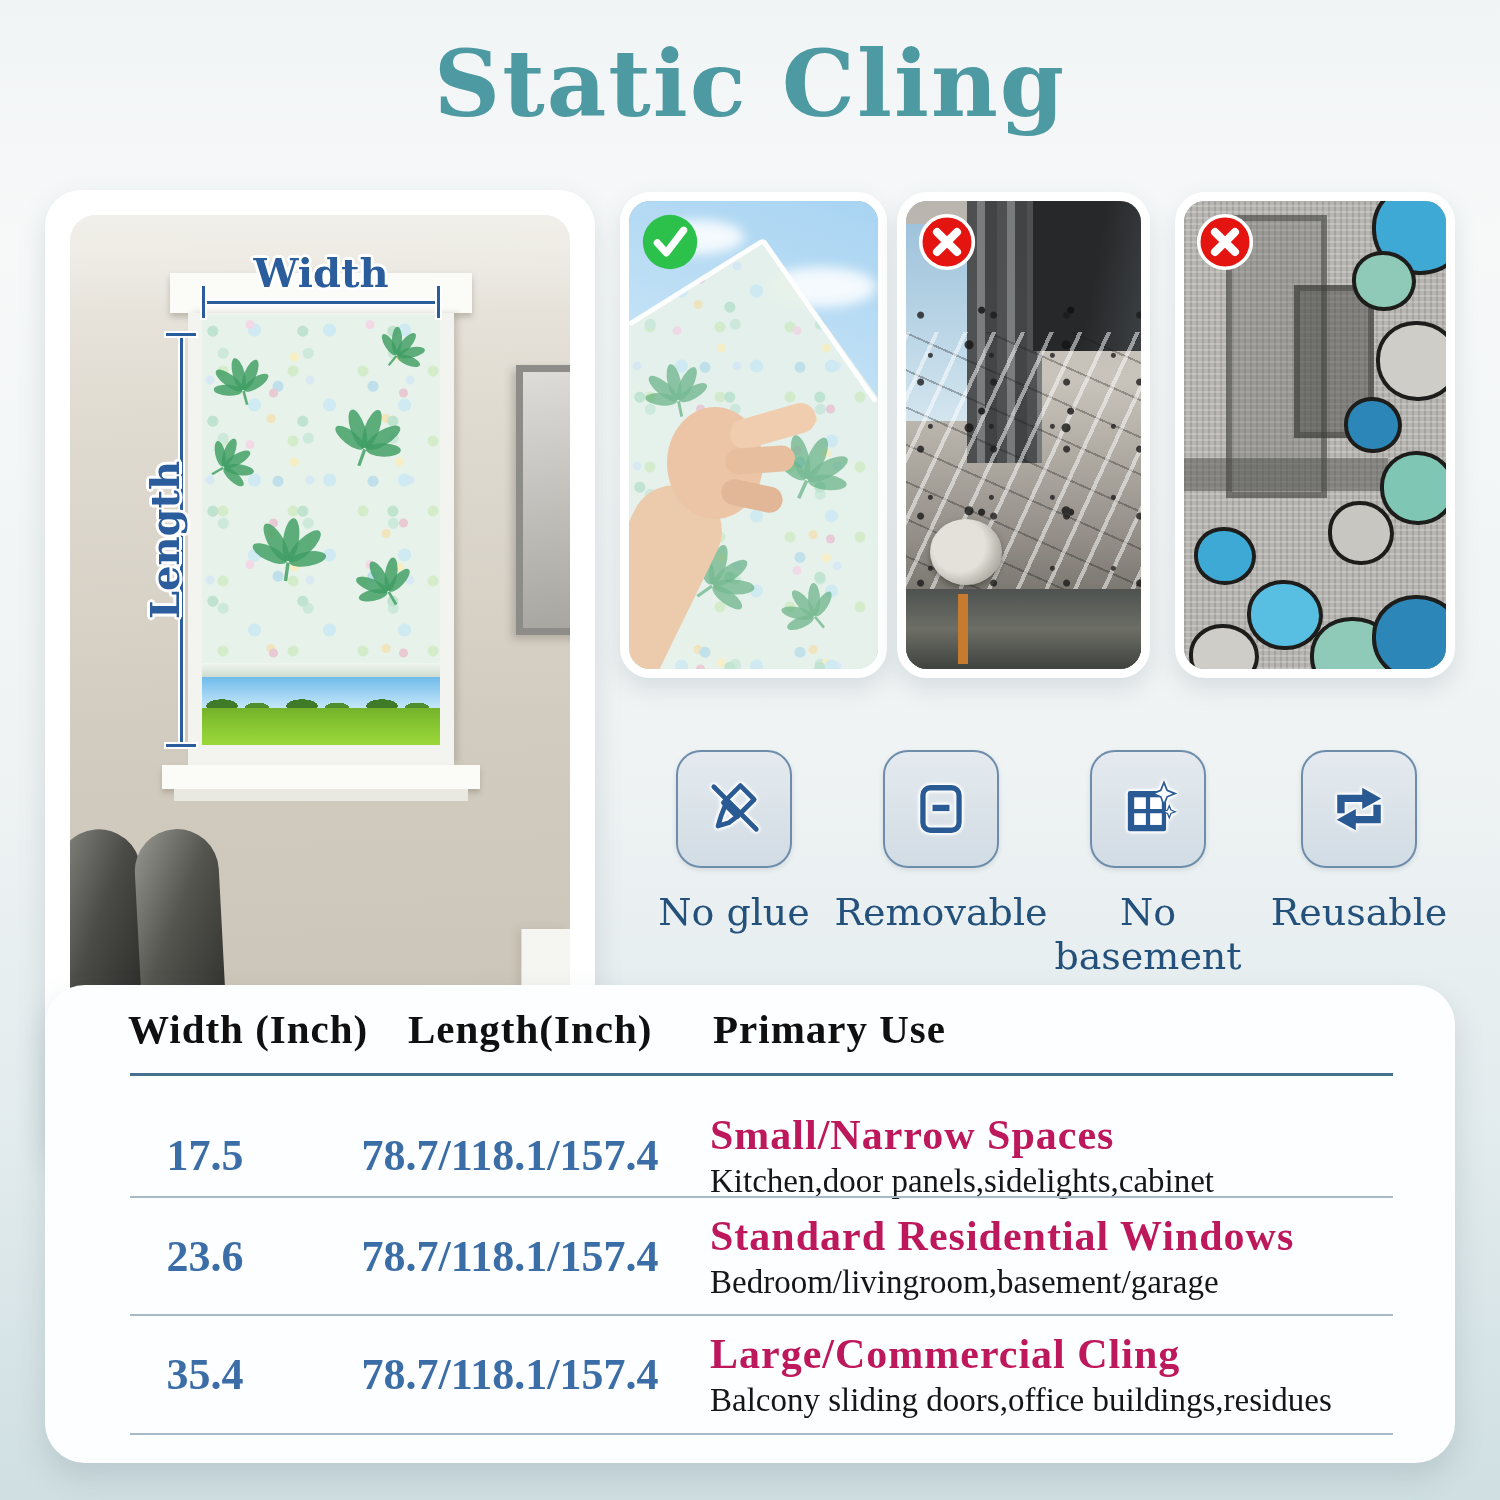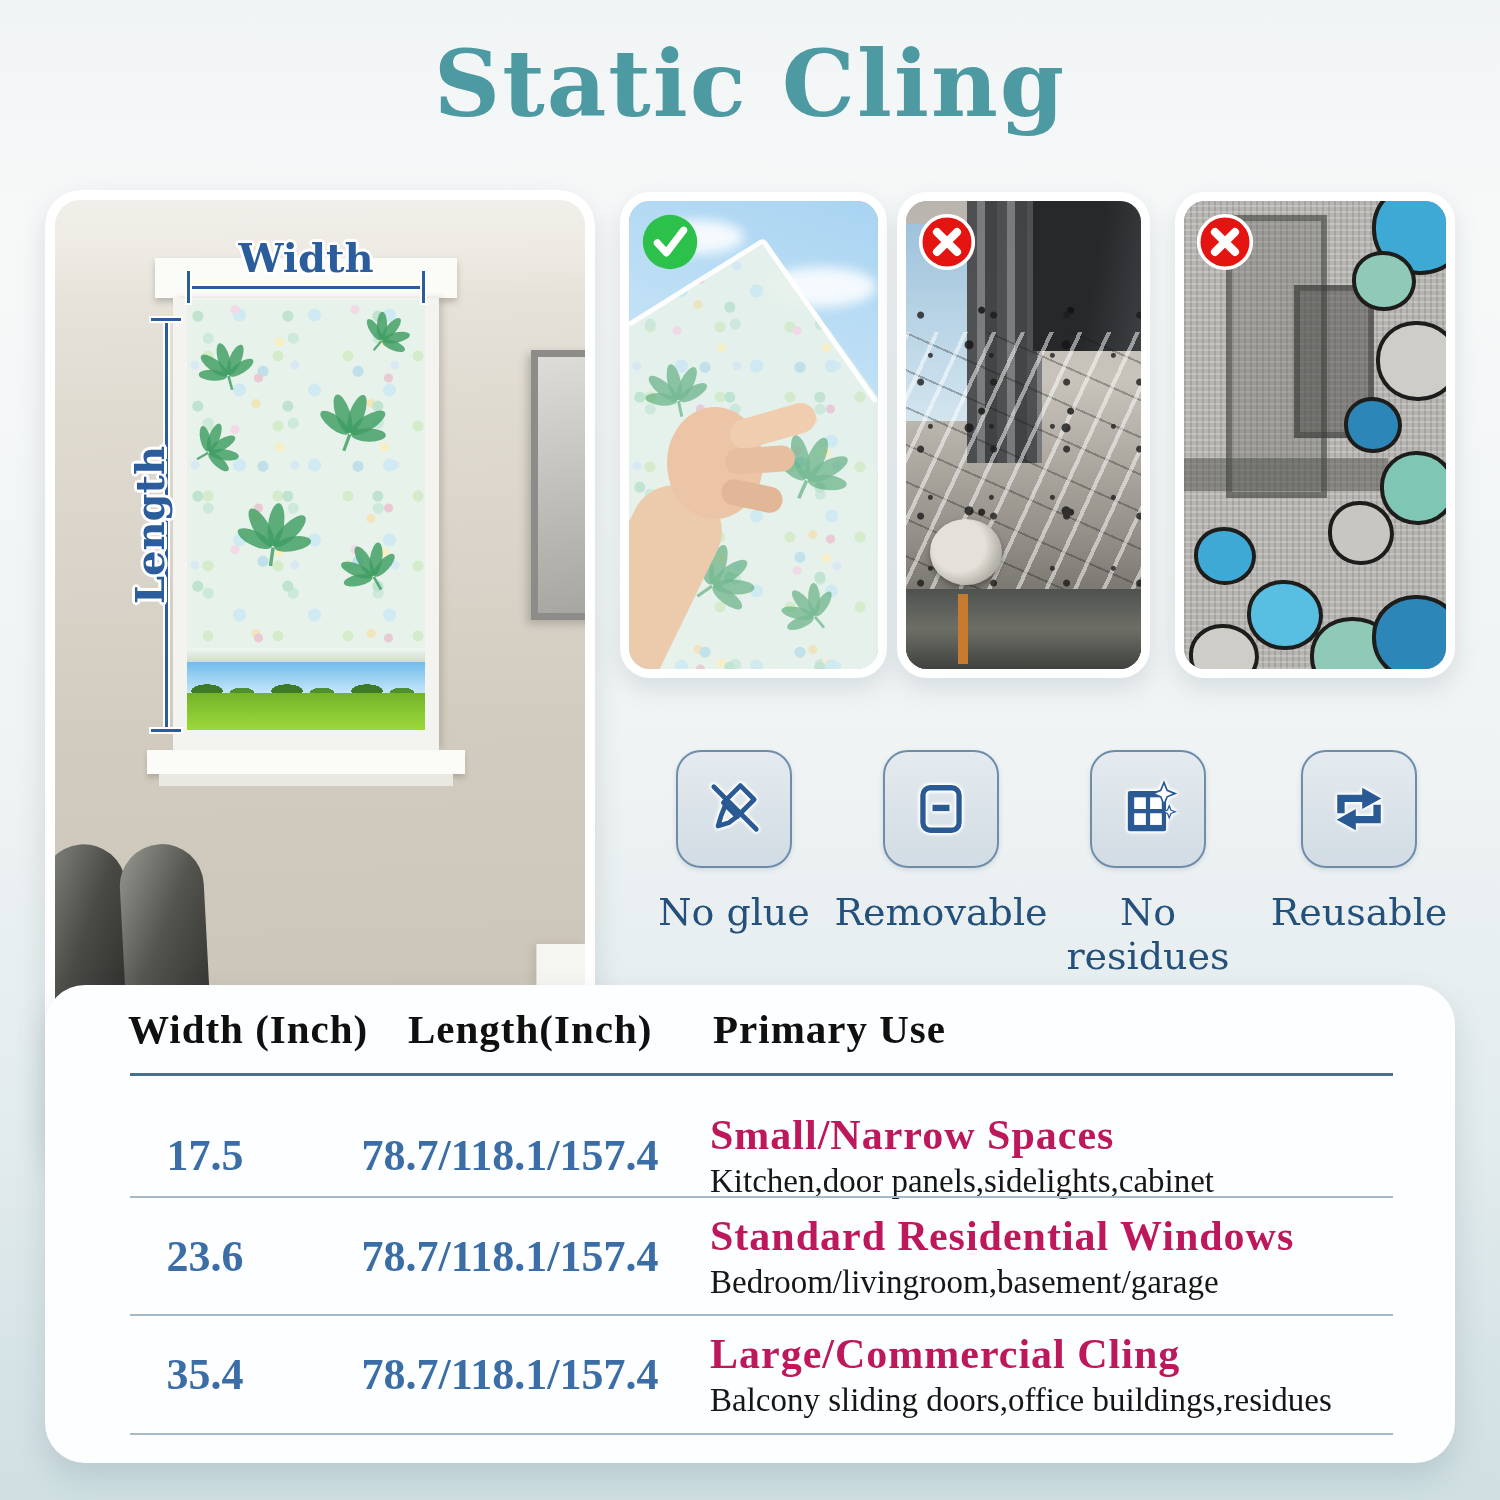--- a/index.html
+++ b/index.html
@@ -4,21 +4,21 @@
 <style>
   html,body{margin:0;padding:0;}
   .page{position:relative;width:1500px;height:1500px;overflow:hidden;
     font-family:"Liberation Serif",serif;
     background:linear-gradient(180deg,#f1f4f5 0%,#f7f9f9 16%,#eff3f4 50%,#e2ebed 76%,#cfdfe2 100%);}
   
   .title{position:absolute;top:30px;left:0;width:100%;margin:0;text-align:center;
     font-family:"DejaVu Serif",serif;font-weight:700;font-size:92px;color:#4e9aa2;letter-spacing:2px;}
   
   .measure-card{position:absolute;left:45px;top:190px;width:550px;height:974px;background:#fff;
-    border-radius:36px;box-shadow:0 12px 28px rgba(90,110,120,.20);padding:10px;box-sizing:border-box;}
+    border-radius:36px;box-shadow:0 12px 28px rgba(90,110,120,.20);padding:25px;box-sizing:border-box;}
   .photo{position:relative;width:100%;height:100%;border-radius:26px;overflow:hidden;
     background:linear-gradient(178deg,#eceae3 0%,#e0dbd1 22%,#d2ccc0 55%,#c9c2b5 100%);}
   .ceiling{position:absolute;left:0;top:0;width:100%;height:95px;
     background:linear-gradient(180deg,#f1efe9 0%,rgba(241,239,233,0) 100%);}
   .win-trim{position:absolute;left:100px;top:58px;width:302px;height:40px;background:#fbfbf8;
     box-shadow:0 4px 6px rgba(110,104,90,.35);}
   .win-frame{position:absolute;left:118px;top:98px;width:266px;height:450px;background:#f3f3ef;
     box-shadow:4px 0 6px rgba(110,104,90,.25);}
   .film{position:absolute;left:14px;top:2px;width:238px;height:348px;overflow:hidden;}
   .speckle{background-color:#e7f2ea;background-repeat:repeat;background-image:
@@ -341,21 +341,21 @@
       <svg width="68" height="68" viewBox="0 0 64 64">
         <rect x="13" y="15" width="36" height="38" rx="2" fill="#2a5a94"></rect>
         <rect x="19" y="21" width="11" height="11" fill="#fff"></rect>
         <rect x="34" y="21" width="11" height="11" fill="#fff"></rect>
         <rect x="19" y="36" width="11" height="11" fill="#fff"></rect>
         <rect x="34" y="36" width="11" height="11" fill="#fff"></rect>
         <path d="M47 7 l3 7.5 7.5 3 -7.5 3 -3 7.5 -3 -7.5 -7.5 -3 7.5 -3 z" fill="#fff" stroke="#2a5a94" stroke-width="1.6"></path>
         <path d="M52 29 l1.6 4 4 1.6 -4 1.6 -1.6 4 -1.6 -4 -4 -1.6 4 -1.6 z" fill="#fff" stroke="#2a5a94" stroke-width="1.2"></path>
       </svg>
     </div>
-    <div class="flabel">No residues</div>
+    <div class="flabel">No basement</div>
   </div>
 
   <div class="feature" style="left:1247px;top:750px">
     <div class="tile">
       <svg width="68" height="68" viewBox="0 0 64 64">
         <g fill="none" stroke="#2a5a94" stroke-width="7">
           <path d="M15 36 V22 H37"></path>
           <path d="M49 28 V42 H27"></path>
         </g>
         <path d="M35 12 L53 22 L35 32 Z" fill="#2a5a94"></path>

